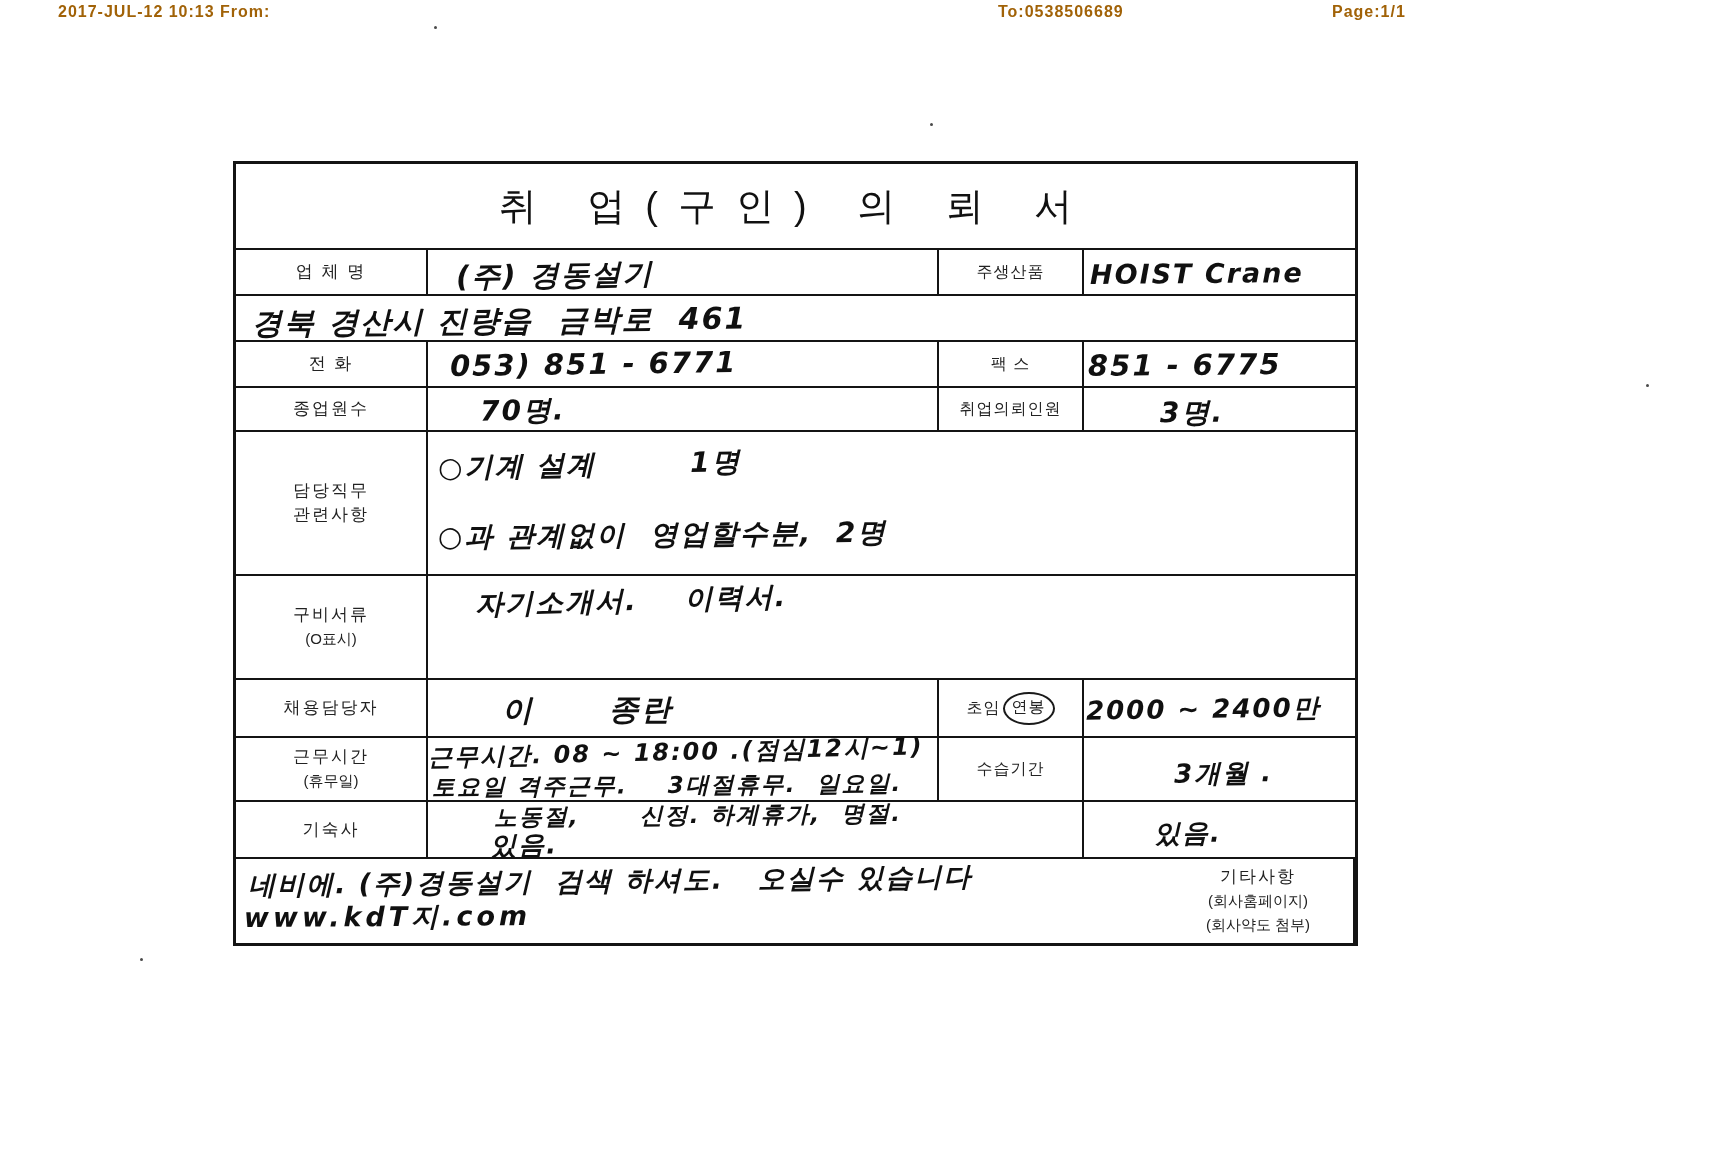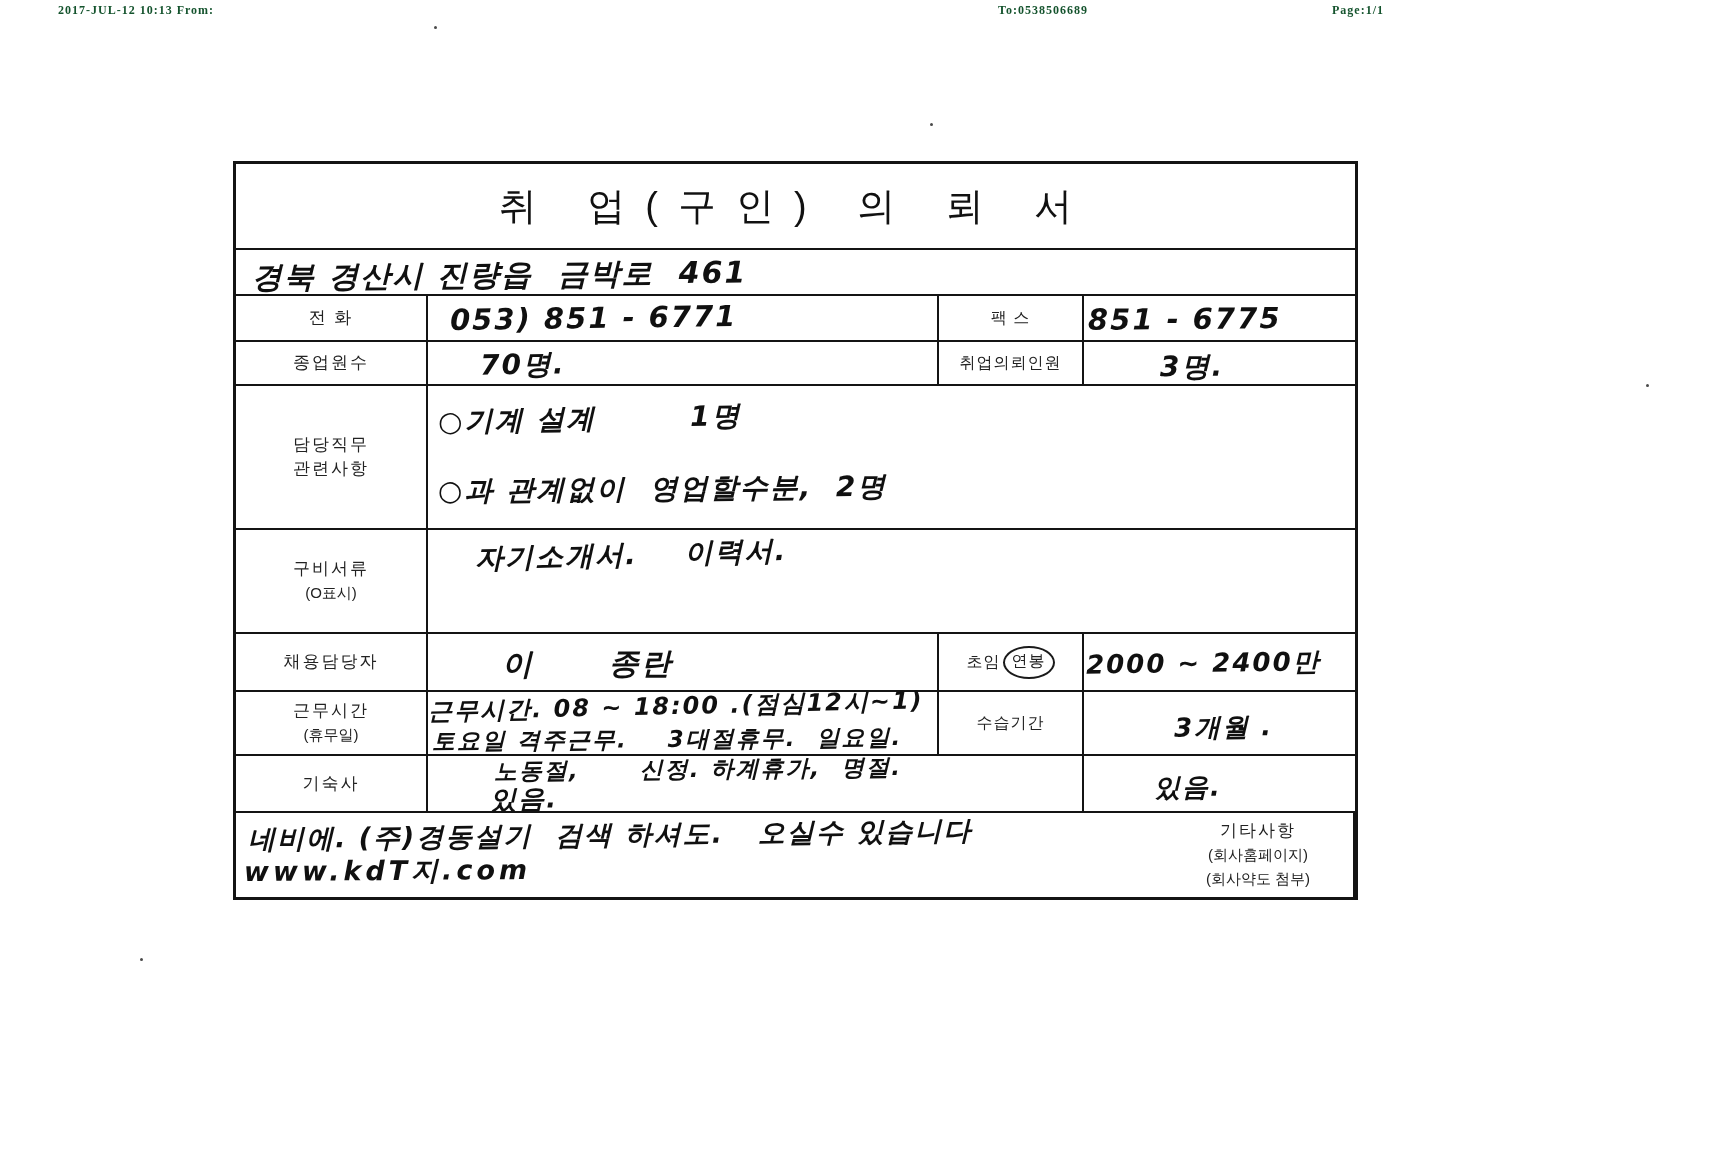--- a/index.html
+++ b/index.html
@@ -4,22 +4,22 @@
 <style>
   html,body{margin:0;padding:0;}
   body{
     width:1728px;height:1164px;position:relative;overflow:hidden;
     background:#ffffff;color:#161616;
     font-family:"Liberation Sans", sans-serif;
   }
   
   .fax-header span{
     position:absolute;top:3px;
-    font-family:Liberation Serif, serif;
-    font-size:12px;font-weight:bold;letter-spacing:1px;color:#14532d;
+    font-family:Liberation Sans, sans-serif;
+    font-size:16px;font-weight:bold;letter-spacing:1px;color:#a16207;
   }
   .fx-left{left:58px;}
   .fx-to{left:998px;}
   .fx-page{left:1332px;}
 
   
   .tbl{
     position:absolute;left:233px;top:161px;width:1125px;
     border:3px solid #141414;box-sizing:border-box;background:#fff;
   }
@@ -79,20 +79,30 @@
 <div class="artifact" style="left:930px;top:123px;width:3px;height:3px;"></div>
 <div class="artifact" style="left:1646px;top:384px;width:3px;height:3px;"></div>
 <div class="artifact" style="left:140px;top:958px;width:3px;height:3px;"></div>
 
 <div class="tbl">
 
   <div class="row row-title">
     <div class="title-text">취 업(구인) 의 뢰 서</div>
   </div>
 
+  <div class="row h46">
+    <div class="cell lab">업 체 명</div>
+    <div class="cell val1">
+      <span class="hand" style="left:28px;top:6px;font-size:29px;transform:rotate(-1deg);">(주) 경동설기</span>
+    </div>
+    <div class="cell lab2">주생산품</div>
+    <div class="cell val2">
+      <span class="hand" style="left:6px;top:8px;font-size:27px;transform:rotate(-0.5deg);">HOIST Crane</span>
+    </div>
+  </div>
 
   <div class="row h46">
     <div class="cell val1">
       <span class="hand" style="left:16px;top:5px;font-size:30px;transform:rotate(-0.6deg);">경북 경산시 진량읍  금박로  461</span>
     </div>
   </div>
 
   <div class="row h46">
     <div class="cell lab">전  화</div>
     <div class="cell val1">

